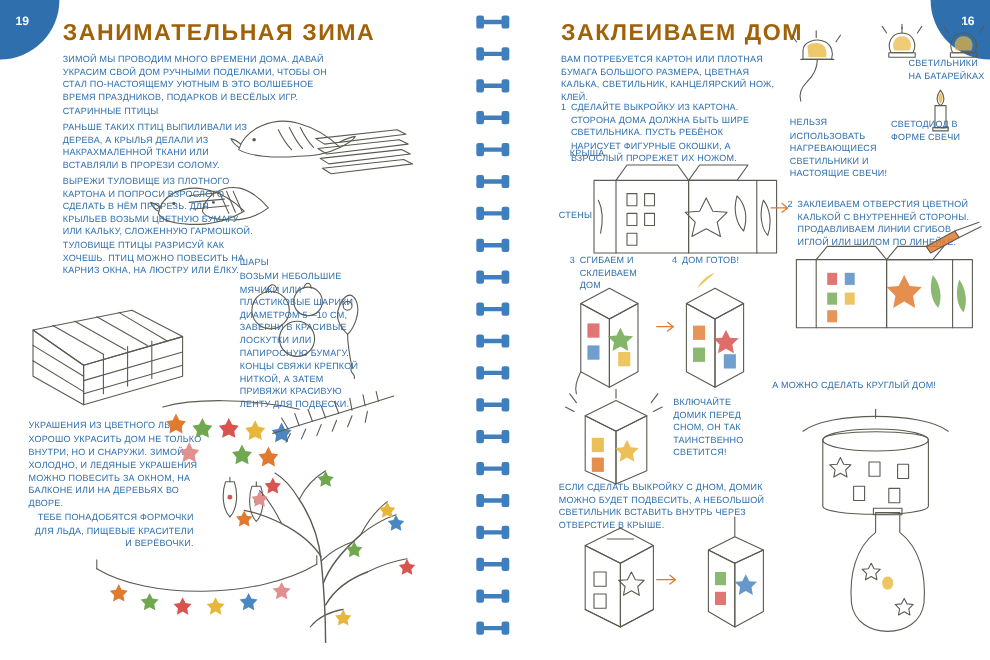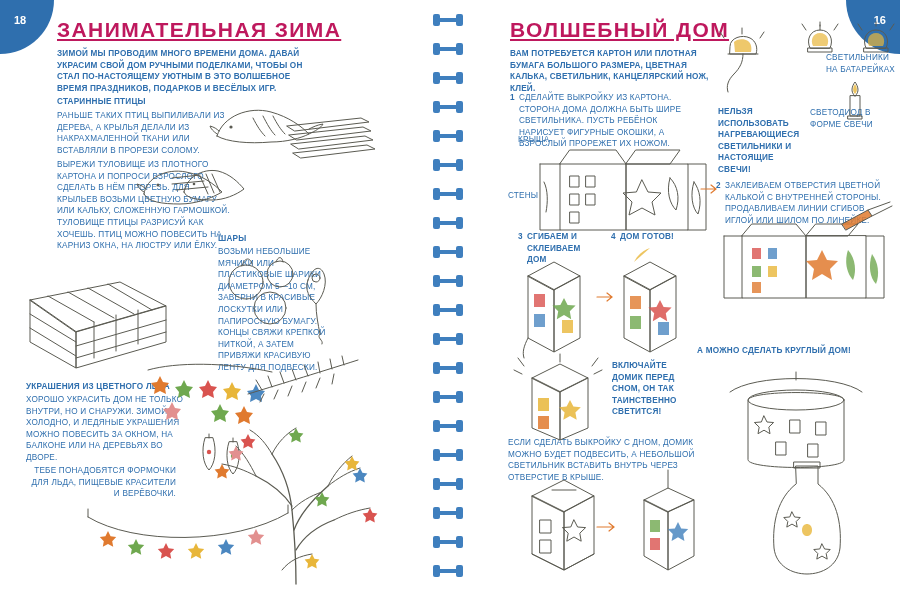--- a/index.html
+++ b/index.html
@@ -23,24 +23,24 @@
   
   .binding{position:absolute;left:433px;top:0;width:34px;height:600px;}
   .ring{position:absolute;left:0;width:30px;height:12px;}
   .ring .bar{position:absolute;top:4px;left:2px;width:26px;height:4px;background:#3f7fbe;border-radius:2px;}
   .ring .capL{position:absolute;top:0;left:0;width:7px;height:12px;background:#3f7fbe;border-radius:2px;}
   .ring .capR{position:absolute;top:0;right:0;width:7px;height:12px;background:#3f7fbe;border-radius:2px;}
 
   h1.title{
     position:absolute;
     font-size:21px;letter-spacing:1.4px;font-weight:bold;
-    color:#be185d;margin:0;text-decoration:underline;
+    color:#a16207;margin:0;
   }
   .tx{position:absolute;font-size:8.2px;line-height:11.6px;color:#2f6fae;letter-spacing:.2px;}
-  .tx.bold{font-weight:bold;}
+  .tx.bold{font-weight:normal;}
   .tx.cap{text-transform:uppercase;}
 
   
   svg{display:block;overflow:visible;}
   .ink{position:absolute;}
   .s{fill:none;stroke:#5b5b52;stroke-width:1;stroke-linecap:round;stroke-linejoin:round;}
   .s2{fill:none;stroke:#5b5b52;stroke-width:1.3;stroke-linecap:round;stroke-linejoin:round;}
   .red{fill:#d9534f;}
   .grn{fill:#6fa84f;}
   .yel{fill:#e8b63a;}
@@ -48,21 +48,21 @@
   .org{fill:#e07a2f;}
   .pnk{fill:#e2908f;}
   .arrow{fill:none;stroke:#e07a2f;stroke-width:1.2;stroke-linecap:round;}
 </style>
 </head>
 <body>
 
 <div class="spread">
 
   <div class="corner left"></div>
-  <div class="pagenum left">18</div>
+  <div class="pagenum left">19</div>
   <div class="corner right"></div>
   <div class="pagenum right">16</div>
 
   <div class="binding">
 
   <div class="ring" style="top: 14px;">
         <span class="capL"></span>
         <span class="bar"></span>
         <span class="capR"></span>
       </div>
@@ -318,21 +318,21 @@
         <path class="org" d="M24 26 l2.6 5.2 5.6 .8 -4 4.2 1 5.6 -5.2-2.8 -5.2 2.8 1-5.6 -4-4.2 5.6-.8z"></path>
         <path class="grn" d="M52 34 l2.6 5.2 5.6 .8 -4 4.2 1 5.6 -5.2-2.8 -5.2 2.8 1-5.6 -4-4.2 5.6-.8z"></path>
         <path class="red" d="M82 38 l2.6 5.2 5.6 .8 -4 4.2 1 5.6 -5.2-2.8 -5.2 2.8 1-5.6 -4-4.2 5.6-.8z"></path>
         <path class="yel" d="M112 38 l2.6 5.2 5.6 .8 -4 4.2 1 5.6 -5.2-2.8 -5.2 2.8 1-5.6 -4-4.2 5.6-.8z"></path>
         <path class="blu" d="M142 34 l2.6 5.2 5.6 .8 -4 4.2 1 5.6 -5.2-2.8 -5.2 2.8 1-5.6 -4-4.2 5.6-.8z"></path>
         <path class="pnk" d="M172 24 l2.6 5.2 5.6 .8 -4 4.2 1 5.6 -5.2-2.8 -5.2 2.8 1-5.6 -4-4.2 5.6-.8z"></path>
       </g>
     </svg>
   </div>
 
-  <h1 class="title" style="left:510px;top:18px;">ВОЛШЕБНЫЙ ДОМ</h1>
+  <h1 class="title" style="left:510px;top:18px;">ЗАКЛЕИВАЕМ ДОМ</h1>
 
   <div class="tx bold cap" style="left:510px;top:48px;width:200px;">ВАМ ПОТРЕБУЕТСЯ КАРТОН ИЛИ ПЛОТНАЯ БУМАГА БОЛЬШОГО РАЗМЕРА, ЦВЕТНАЯ КАЛЬКА, СВЕТИЛЬНИК, КАНЦЕЛЯРСКИЙ НОЖ, КЛЕЙ.</div>
 
   <div class="tx bold cap" style="left:510px;top:92px;width:10px;">1</div>
   <div class="tx cap" style="left:519px;top:92px;width:185px;">СДЕЛАЙТЕ ВЫКРОЙКУ ИЗ КАРТОНА. СТОРОНА ДОМА ДОЛЖНА БЫТЬ ШИРЕ СВЕТИЛЬНИКА. ПУСТЬ РЕБЁНОК НАРИСУЕТ ФИГУРНЫЕ ОКОШКИ, А ВЗРОСЛЫЙ ПРОРЕЖЕТ ИХ НОЖОМ.</div>
 
   <div class="tx bold cap" style="left:716px;top:180px;width:10px;">2</div>
   <div class="tx cap" style="left:725px;top:180px;width:160px;">ЗАКЛЕИВАЕМ ОТВЕРСТИЯ ЦВЕТНОЙ КАЛЬКОЙ С ВНУТРЕННЕЙ СТОРОНЫ. ПРОДАВЛИВАЕМ ЛИНИИ СГИБОВ ИГЛОЙ ИЛИ ШИЛОМ ПО ЛИНЕЙКЕ.</div>
 
   <div class="tx bold cap" style="left:518px;top:231px;width:10px;">3</div>

